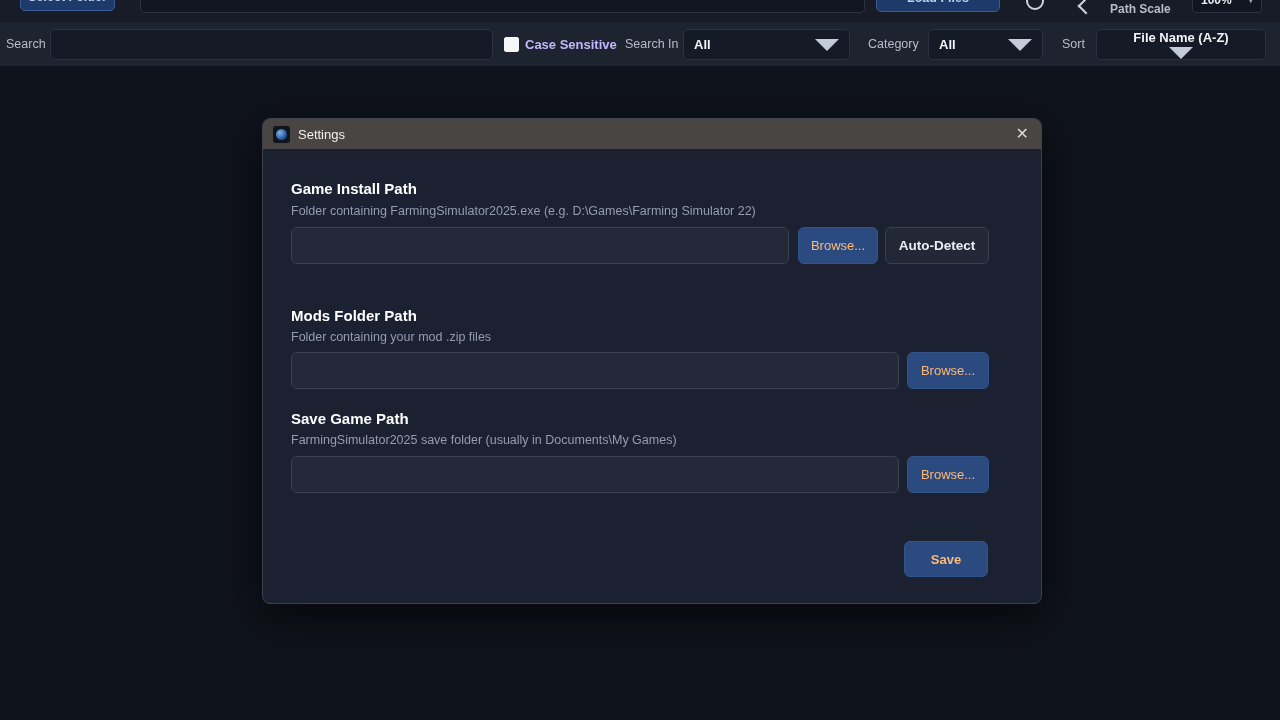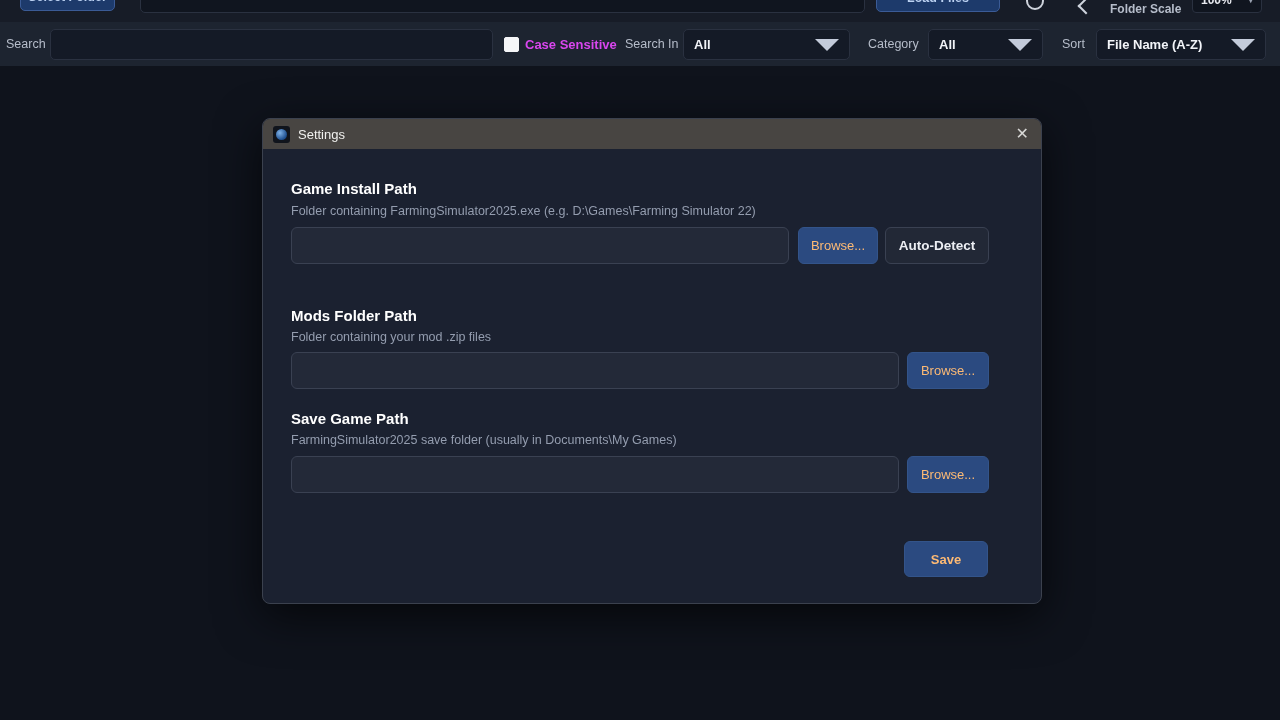--- a/index.html
+++ b/index.html
@@ -63,21 +63,21 @@
     position:absolute; top:7px; height:31px;
     background:#141a26; border:1px solid #2a3140; border-radius:5px;
     color:#e8eaf0; font-size:13px; padding:0 10px;
   }
   .fb-checkbox {
     position:absolute; left:504px; top:15px; width:15px; height:15px;
     background:#f5f6f8; border-radius:2px; border:1px solid #f5f6f8;
   }
   .fb-case {
     position:absolute; left:525px; top:0; height:44px; display:flex; align-items:center;
-    color:#d946ef; font-size:13px; font-weight:bold;
+    color:#c4b5fd; font-size:13px; font-weight:bold;
   }
   .dropdown {
     position:absolute; top:7px; height:31px;
     background:#141a26; border:1px solid #2a3140; border-radius:5px;
     display:flex; align-items:center; justify-content:space-between;
     padding:0 10px; color:#f2f4f8; font-size:13px; font-weight:bold;
   }
   .dd-arrow {
     width:0; height:0;
     border-left:12px solid transparent; border-right:12px solid transparent;
@@ -134,21 +134,21 @@
 <body>
 
 <div class="stage">
 
   <div class="top-bar">
     <button class="tb-btn tb-select-folder">Select Folder</button>
     <input class="tb-path" value="" style="">
     <button class="tb-btn tb-load-files">Load Files</button>
     <div class="tb-circle"></div>
     <div class="tb-chevron"></div>
-    <div class="tb-scale-label">Folder Scale</div>
+    <div class="tb-scale-label">Path Scale</div>
     <div class="tb-scale-dd">
       <span>100%</span>
       <span class="spin">▾</span>
     </div>
   </div>
 
   <div class="filter-bar">
     <div class="fb-label" style="left:6px;">Search</div>
     <input class="fb-input" style="left: 50px; width: 443px;" value="">
     <div class="fb-checkbox"></div>
@@ -160,21 +160,21 @@
       <span class="dd-arrow"></span>
     </div>
 
     <div class="fb-label" style="left:868px;">Category</div>
     <div class="dropdown" style="left:928px; width:115px;">
       <span>All</span>
       <span class="dd-arrow"></span>
     </div>
 
     <div class="fb-label" style="left:1062px;">Sort</div>
-    <div class="dropdown" style="left:1096px; width:170px;">
+    <div class="dropdown" style="left:1096px; width:170px;flex-direction:column;">
       <span>File Name (A-Z)</span>
       <span class="dd-arrow"></span>
     </div>
   </div>
 
   <div class="dialog">
     <div class="dialog-titlebar">
       <div class="app-icon">
           <div class="dot"></div>
         </div>

